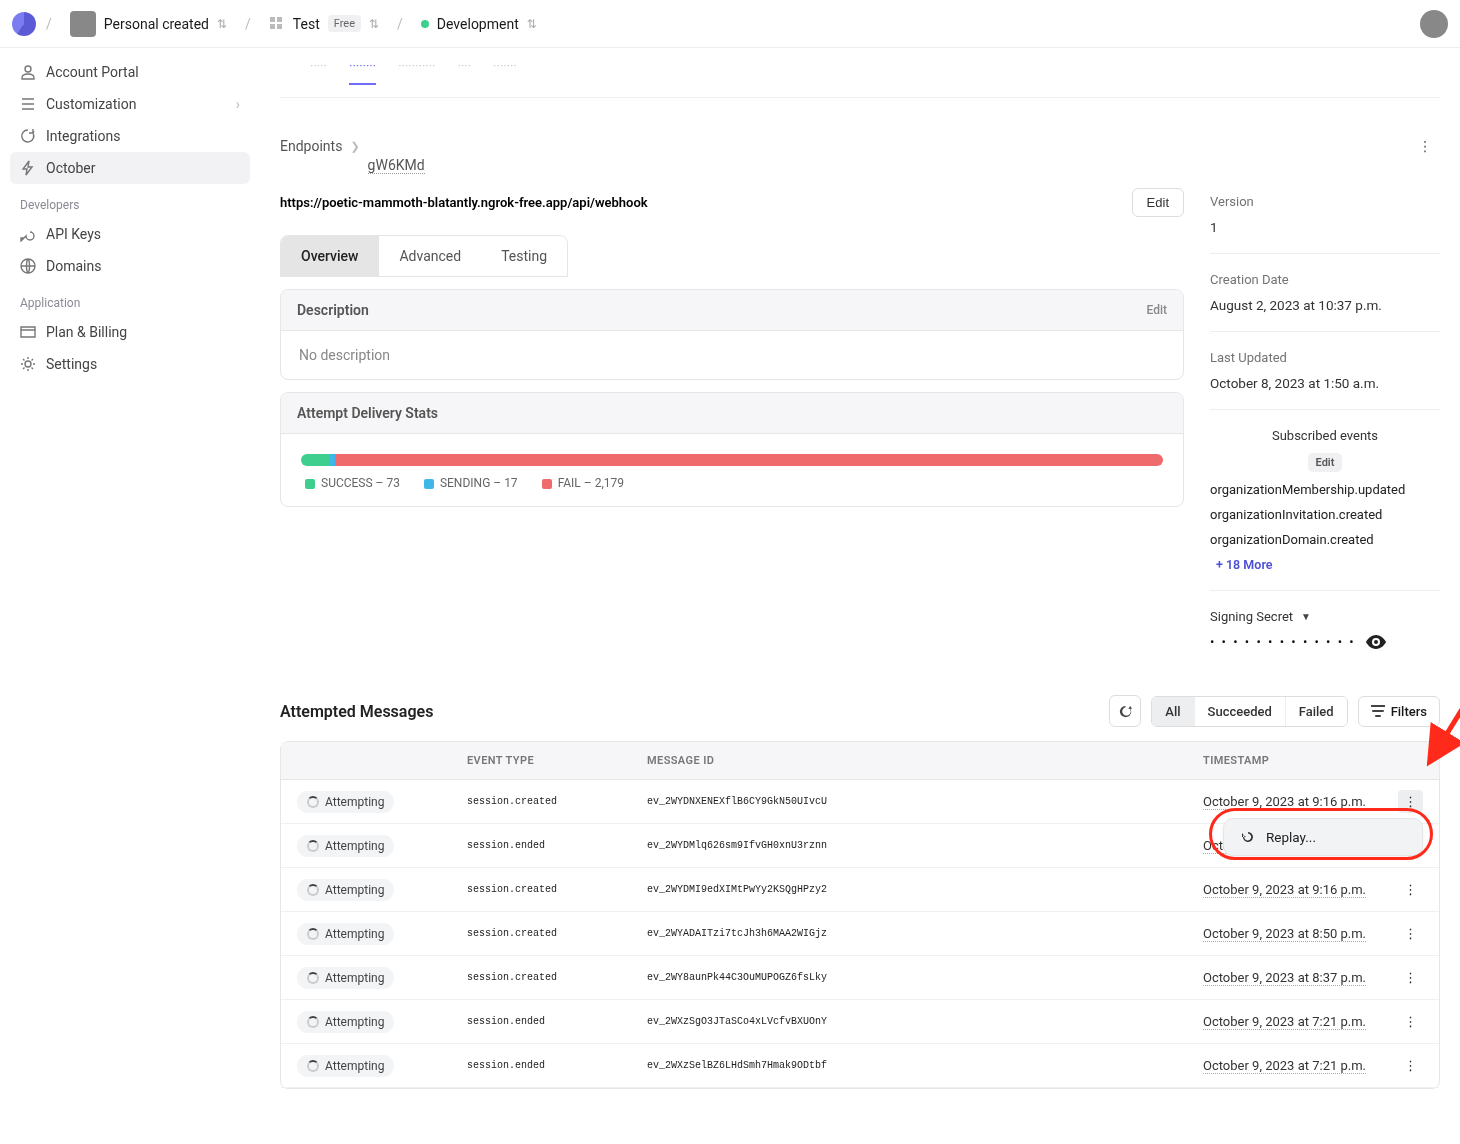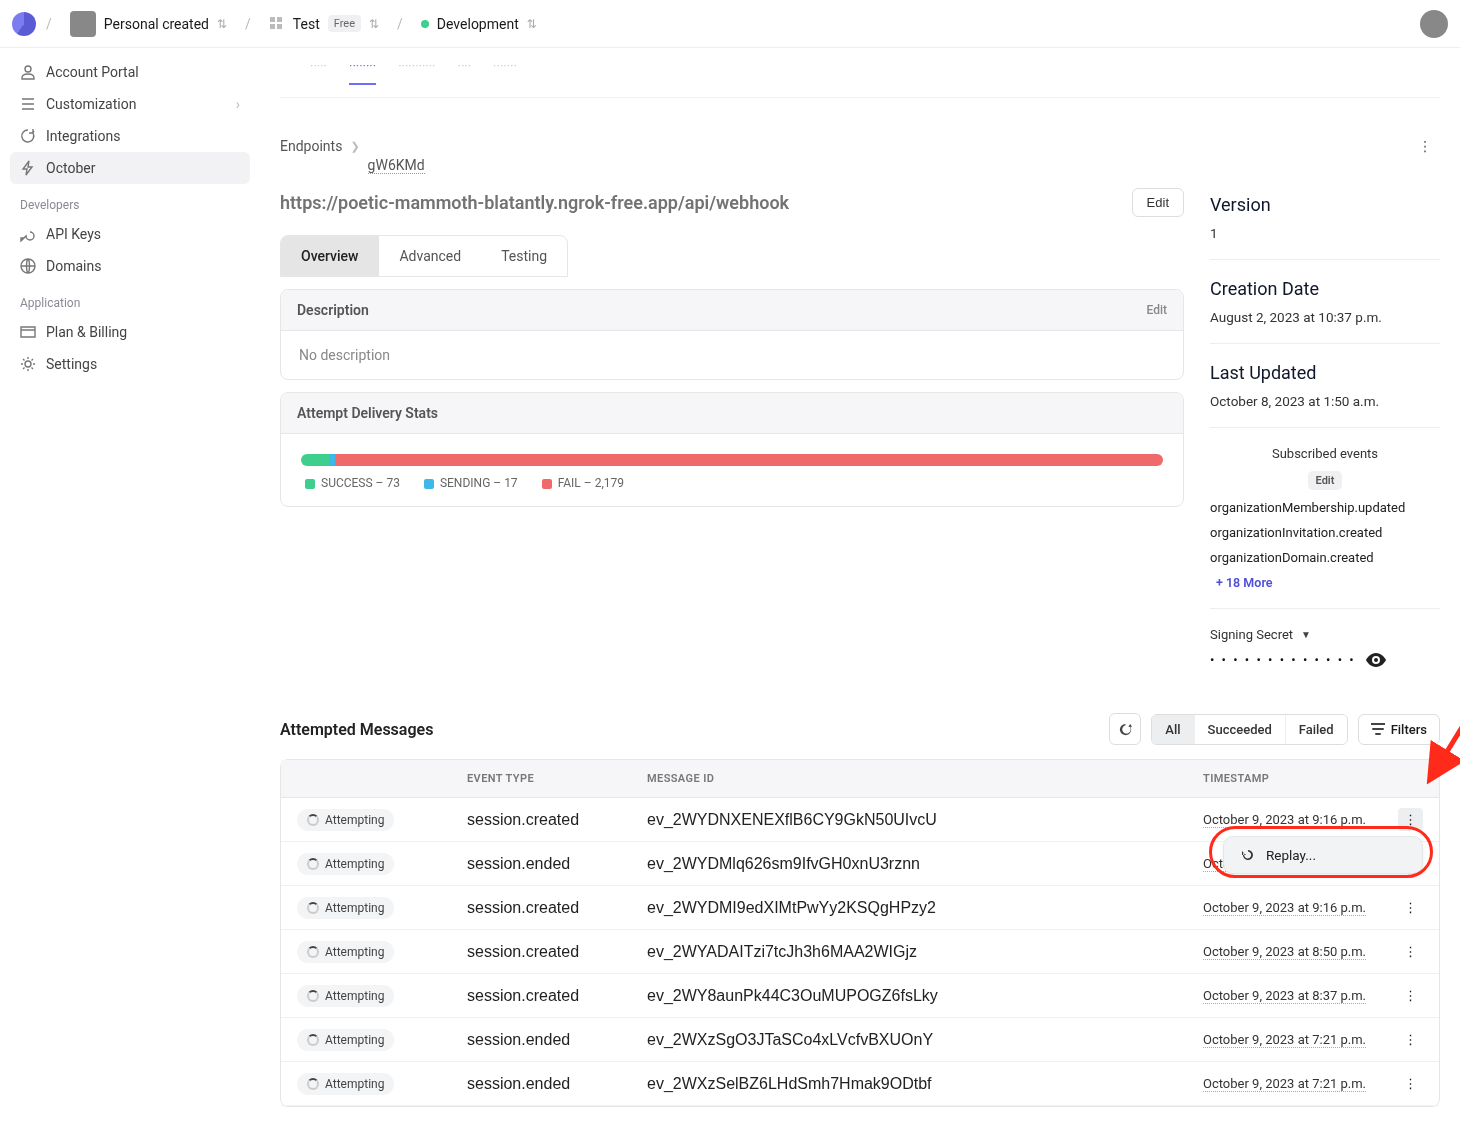--- a/index.html
+++ b/index.html
@@ -24,38 +24,38 @@
 .tabs-ghost { display:flex; gap:22px; padding:10px 0 12px 30px; color:#ccc; font-size:13px; border-bottom:1px solid #f2f2f2; }
 .tab-ghost.active { color:#6e6ef7; border-bottom:2px solid #6e6ef7; padding-bottom:10px; }
 .breadcrumb { margin-top:20px; display:flex; align-items:center; gap:8px; color:#555; }
 .breadcrumb a { color:#555; border-bottom:1px dotted #999; text-decoration:none;margin-top:39px; }
 .bc-chev { color:#bbb; font-size:11px; }
 .bc-more { margin-left:auto; color:#555; cursor:pointer; padding:4px 8px; }
 .content-row { display:flex; gap:26px; margin-top:14px; align-items:flex-start;}
 .left-col { flex:1; }
 .right-col { width:230px; font-size:13px; color:#333; }
 .url-row { display:flex; align-items:center; gap:10px; }
-.url { font-weight:600; font-size:18px; color:#737373; flex:1; }
+.url { font-weight:600; font-size:13px; color:#000000; flex:1; }
 .btn { background:#fff; border:1px solid #ddd; border-radius:6px; padding:6px 14px; font-size:13px; cursor:pointer; color:#333; font-weight:500; }
 .tabbar { display:flex; margin-top:18px; border:1px solid #e6e6e6; border-radius:8px 8px 0 0; overflow:hidden; width:fit-content; }
 .tabbar .tab { padding:12px 20px; cursor:pointer; color:#555; font-size:14px; }
 .tabbar .tab:first-child { background:#e5e5e5; border-right:1px solid #e6e6e6; font-weight:500; color:#222; }
 .card { border:1px solid #e6e6e6; border-radius:8px; margin-top:12px; }
 .card-header { display:flex; align-items:center; padding:12px 16px; background:#f6f6f8; border-bottom:1px solid #e6e6e6; border-radius:8px 8px 0 0;}
 .card-header .title { font-weight:600; color:#555; font-size:14px; }
 .card-header .edit { margin-left:auto; font-size:12px; color:#888; cursor:pointer; font-weight:500; }
 .card-body { padding:16px 18px; }
 .nodec { color:#888; }
 .stats-bar { height:12px; border-radius:6px; overflow:hidden; display:flex; margin:4px 2px 10px; }
 .bar-success { background:#3ecf8e; }
 .bar-sending { background:#3db8e8; }
 .bar-fail { background:#ef6b6b; }
 .legend { display:flex; gap:24px; font-size:12px; color:#666; padding-left:6px;}
 .legend .dot { display:inline-block; width:10px; height:10px; border-radius:2px; margin-right:6px; vertical-align:middle;}
-.meta-label { color:#0f172a; font-weight: 400; margin-top:18px; font-size:18px;}
+.meta-label { color:#737373; font-weight: 400; margin-top:18px; font-size:13px;}
 .right-col .meta-label:first-child { margin-top:6px; }
 .meta-val { color:#333; margin-top:10px; font-size:13.5px; }
 .divider { border-top:1px solid #eee; margin-top:18px; }
 .sub-row { display:flex; align-items:center; gap:10px; margin-top:18px;flex-direction:column;}
 .sub-row .edit-pill { background:#f0f0f3; border-radius:5px; padding:3px 8px; font-size:11px; font-weight:600; color:#555; cursor:pointer;}
 .events-list div { margin-top:10px; color:#222; font-size:13px;}
 .more-link { color:#4f4fd6; font-weight:600; font-size:12.5px; margin-top:10px; display:inline-block; cursor:pointer; padding-left:6px;}
 .secret-row { display:flex; align-items:center; gap:8px; margin-top:18px; cursor:pointer;}
 .caret-down { font-size:10px; color:#444;}
 .secret-val { letter-spacing:2px; color:#111; margin-top:10px; display:flex; align-items:center; gap:10px;}
@@ -67,21 +67,21 @@
 .seg { display:flex; border:1px solid #ddd; border-radius:6px; overflow:hidden;}
 .seg .segbtn { padding:7px 13px; font-size:13px; cursor:pointer; background:#fff; color:#333; font-weight:500; border-right:1px solid #eee;}
 .seg .segbtn:last-child{border-right:none;}
 .seg .segbtn.active { background:#eceef0; }
 .filters-btn { display:flex; align-items:center; gap:6px; border:1px solid #ddd; border-radius:6px; padding:7px 12px; font-size:13px; font-weight:500; cursor:pointer;}
 .table { border:1px solid #e6e6e6; border-radius:8px; margin-top:14px; overflow:visible; position:relative;}
 .thead { display:grid; grid-template-columns: 170px 180px 1fr 170px 50px; background:#f6f6f8; padding:12px 16px; font-size:11px; font-weight:600; color:#777; letter-spacing:.4px; border-bottom:1px solid #e6e6e6;}
 .trow { display:grid; grid-template-columns: 170px 180px 1fr 170px 50px; padding:10px 16px; align-items:center; border-bottom:1px solid #f0f0f0; font-size:13px; position:relative;}
 .status-pill { display:inline-flex; align-items:center; gap:6px; background:#f3f4f6; border-radius:12px; padding:4px 10px; font-size:12px; color:#444; width:fit-content;}
 .spinner { width:12px; height:12px; border:2px solid #ccc; border-top-color:#444; border-radius:50%; }
-.mono { font-family: Liberation Sans, sans-serif; font-size:16px; color:#222; }
+.mono { font-family: Liberation Mono, monospace; font-size:10px; color:#222; }
 .ts { color:#333; font-size:13px; border-bottom:1px dotted #aaa; }
 .row-menu { justify-self:end; cursor:pointer; padding:4px 6px; border-radius:4px;}
 .row-menu.active { background:#eceef0;}
 .replay-pop { position:absolute; right:16px; top:38px; background:#f2f3f5; border:1px solid #e6e6e6; border-radius:10px; padding:10px 16px; width:200px; display:flex; align-items:center; gap:10px; font-size:13.5px; color:#222; box-shadow:0 2px 5px rgba(0,0,0,.06); z-index:5;}
 .red-circle { position:absolute; right:6px; top:28px; width:224px; height:52px; border:3.5px solid #ff2a1a; border-radius:26px; pointer-events:none; z-index:6;}
 .arrow { position:absolute; pointer-events:none; z-index:7;}
 svg { display:block; }
 </style>
 </head>
 <body>

